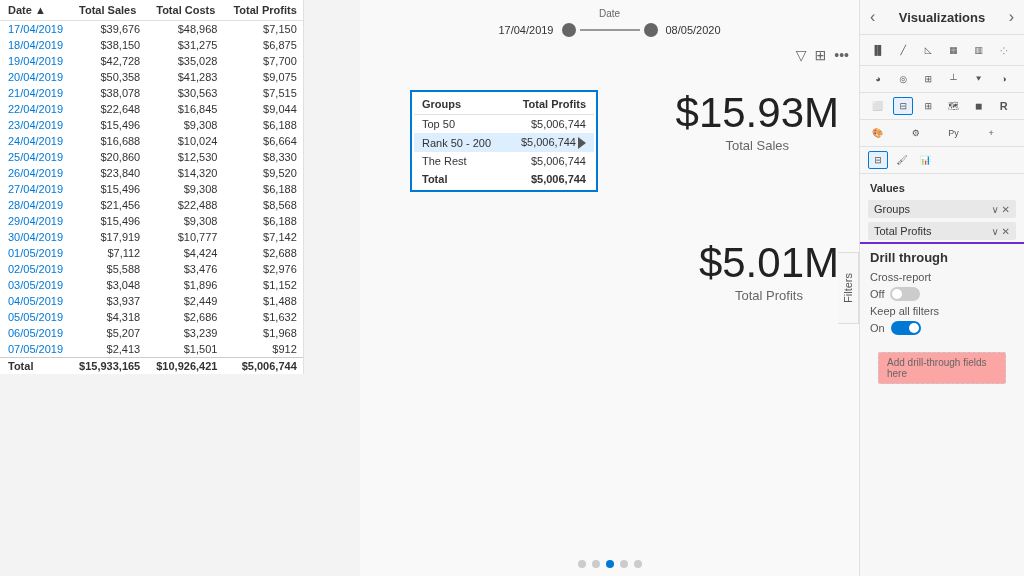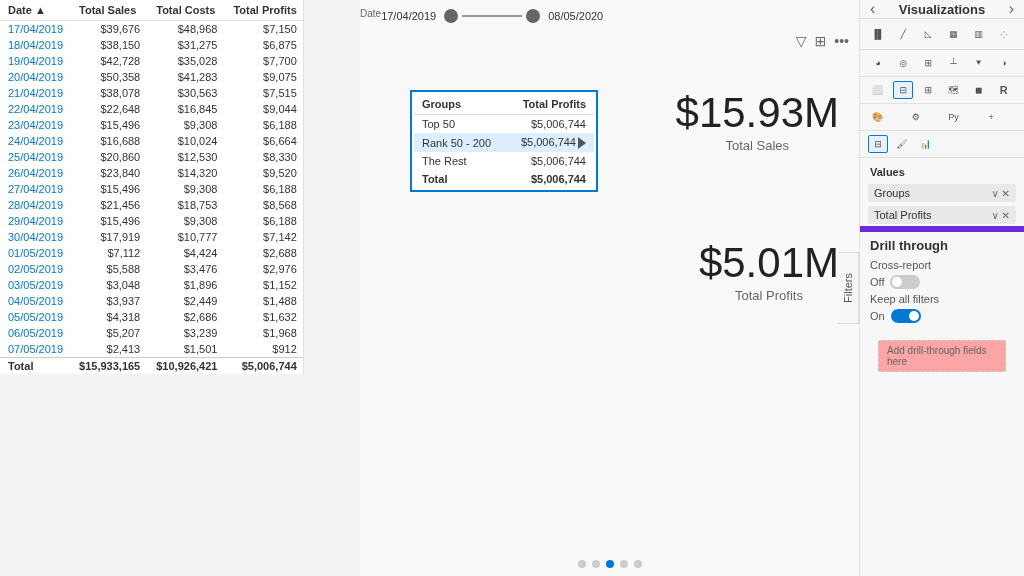--- a/index.html
+++ b/index.html
@@ -33,21 +33,21 @@
       white-space: nowrap;
     }
     .data-table .date-col { color: #0078d4; }
     .data-table .num-col { text-align: right; }
     .data-table .total-row td {
       font-weight: 700;
       border-top: 1px solid #ccc;
     }
     .date-filter-area {
       display: flex;
-      flex-direction: row;
+      flex-direction: column;
       align-items: center;
       margin-bottom: 10px;
       width: 100%;
     }
     .date-label {
       font-size: 10px;
       color: #666;
       margin-bottom: 4px;
     }
     .date-range-row {
@@ -166,21 +166,21 @@
       border-left: 1px solid #e0e0e0;
       display: flex;
       flex-direction: column;
       overflow: hidden;
       flex-shrink: 0;
     }
     .viz-header {
       display: flex;
       align-items: center;
       justify-content: space-between;
-      padding: 0 10px;
+      padding: 8px 10px;
       background: #f7f7f7;
       border-bottom: 1px solid #e0e0e0;
     }
     .viz-title {
       font-size: 13px;
       font-weight: 600;
       color: #333;
     }
     .viz-icons-grid {
       display: grid;
@@ -246,21 +246,21 @@
       color: #666;
       cursor: pointer;
       display: flex;
       align-items: center;
       gap: 2px;
     }
 
     
     .drill-section {
       padding: 6px 10px;
-      border-top: 6px solid #6d28d9;
+      border-top: 2px solid #6d28d9;
     }
     .drill-title {
       font-size: 13px;
       font-weight: 600;
       color: #333;
       margin-bottom: 6px;
     }
     .toggle-row {
       display: flex;
       align-items: center;
@@ -442,21 +442,21 @@
           </tr>
           <tr>
             <td class="date-col">27/04/2019</td>
             <td class="num-col">$15,496</td>
             <td class="num-col">$9,308</td>
             <td class="num-col">$6,188</td>
           </tr>
           <tr>
             <td class="date-col">28/04/2019</td>
             <td class="num-col">$21,456</td>
-            <td class="num-col">$18,753</td>
+            <td class="num-col">$22,488</td>
             <td class="num-col">$8,568</td>
           </tr>
           <tr>
             <td class="date-col">29/04/2019</td>
             <td class="num-col">$15,496</td>
             <td class="num-col">$9,308</td>
             <td class="num-col">$6,188</td>
           </tr>
           <tr>
             <td class="date-col">30/04/2019</td>

